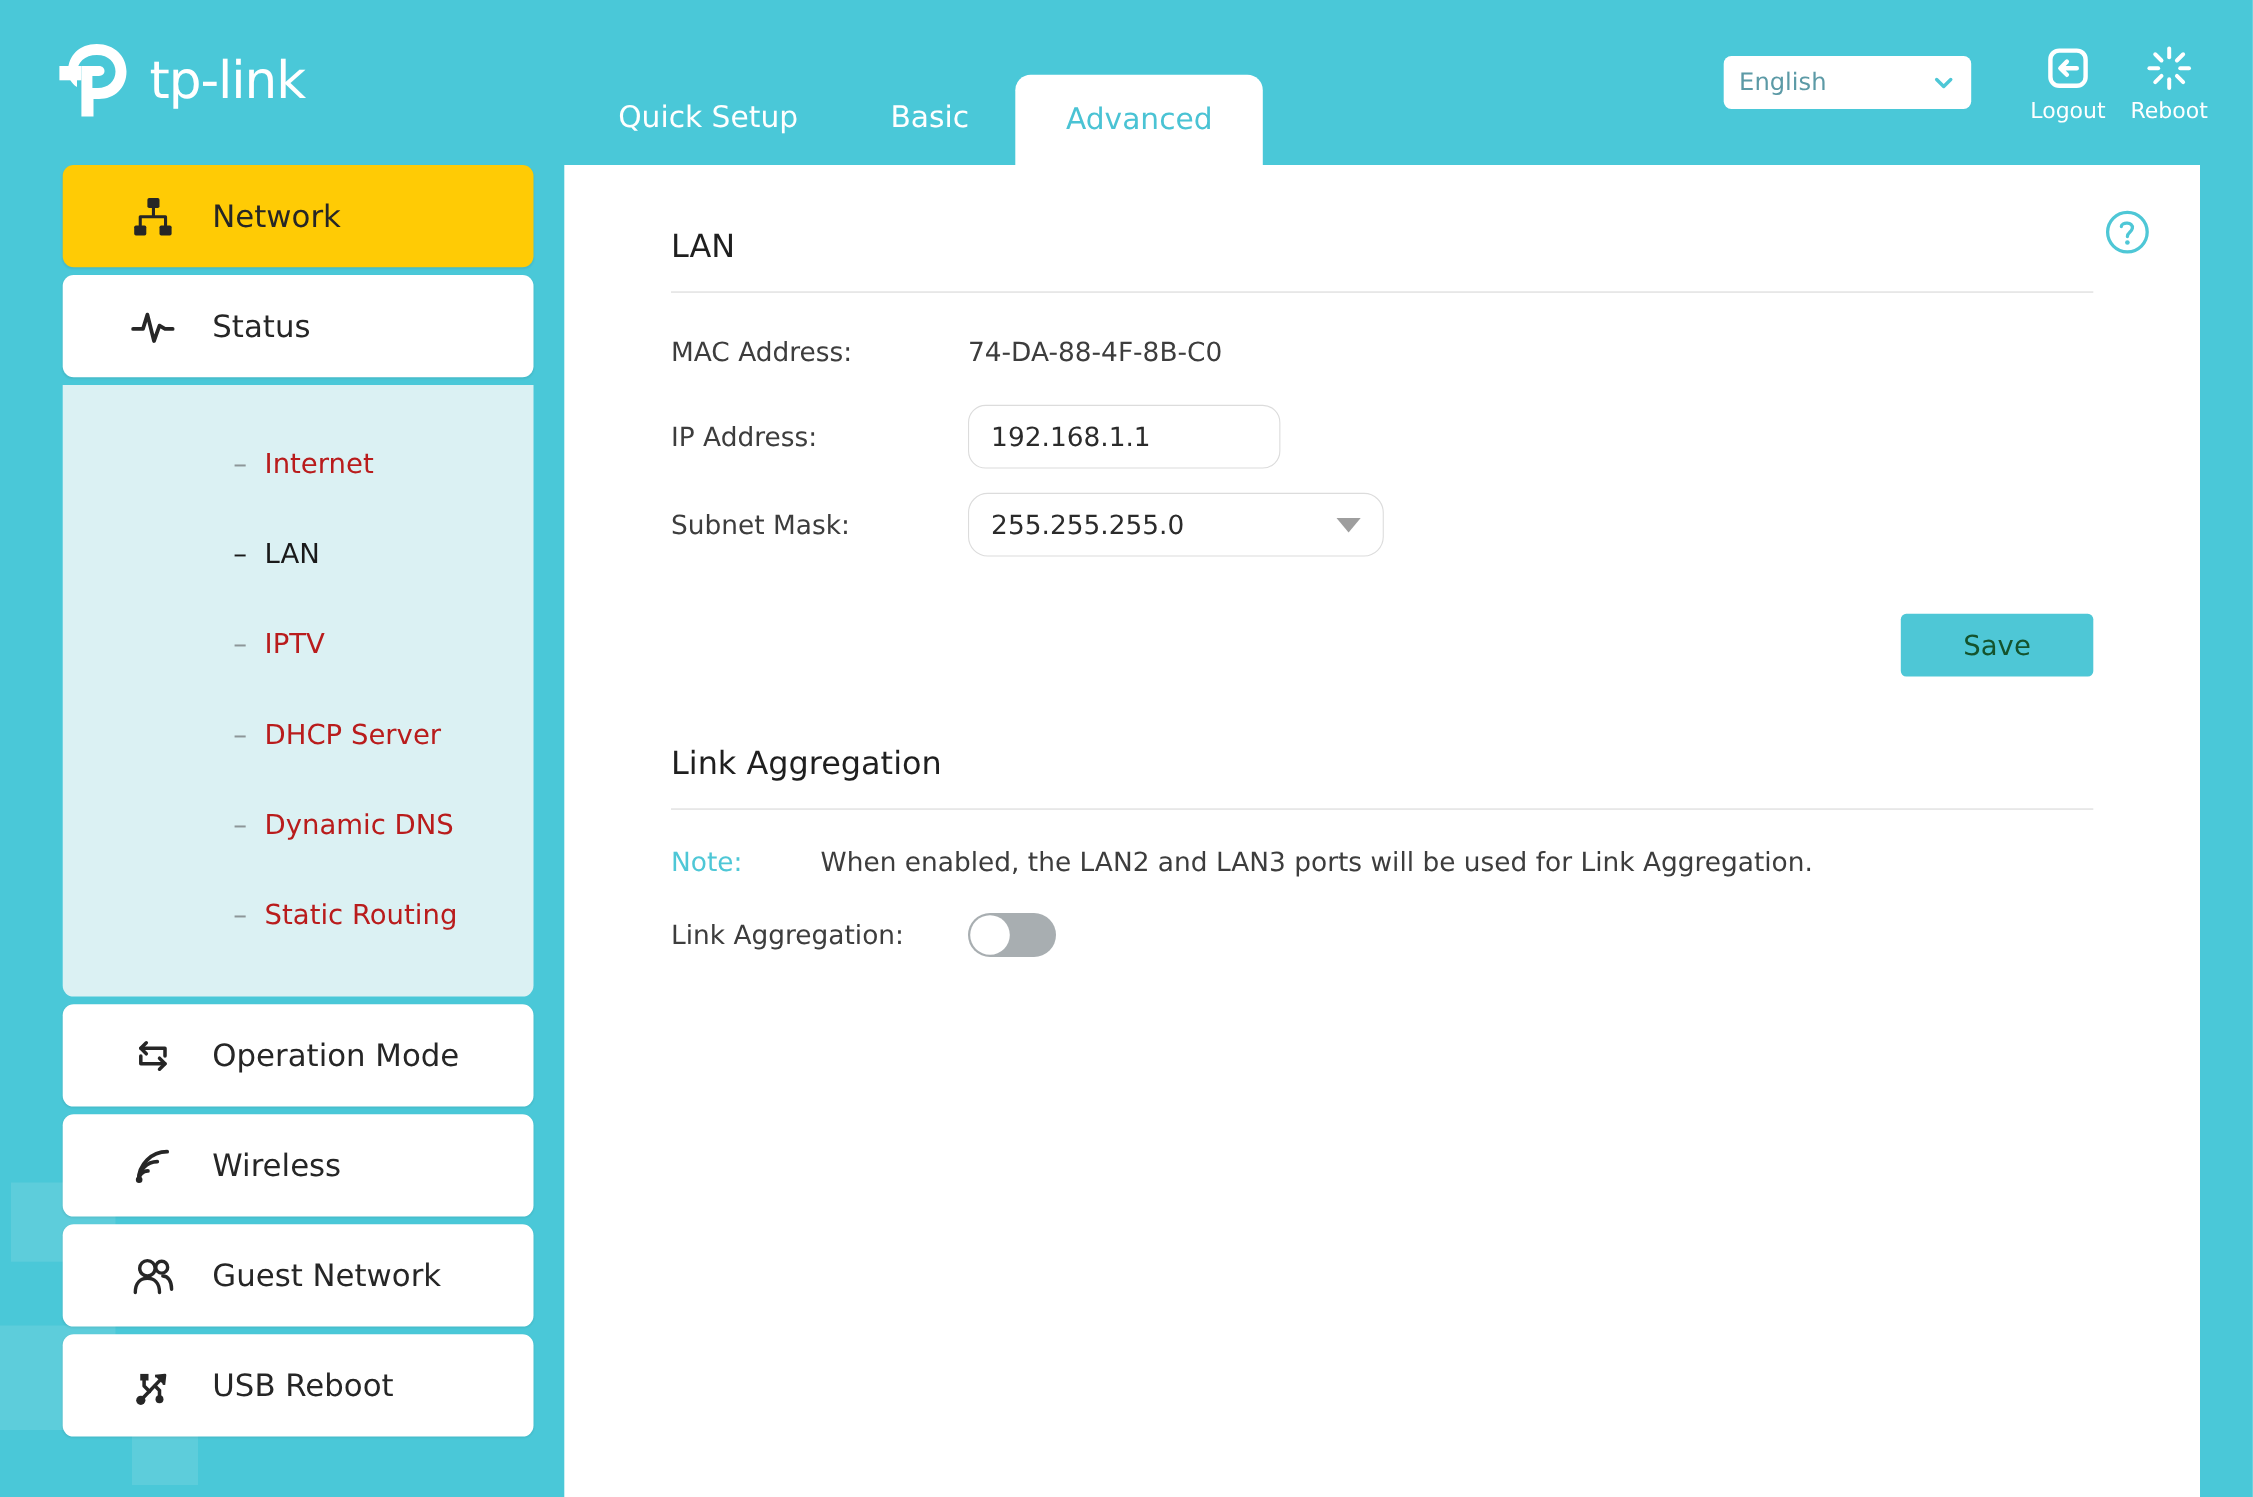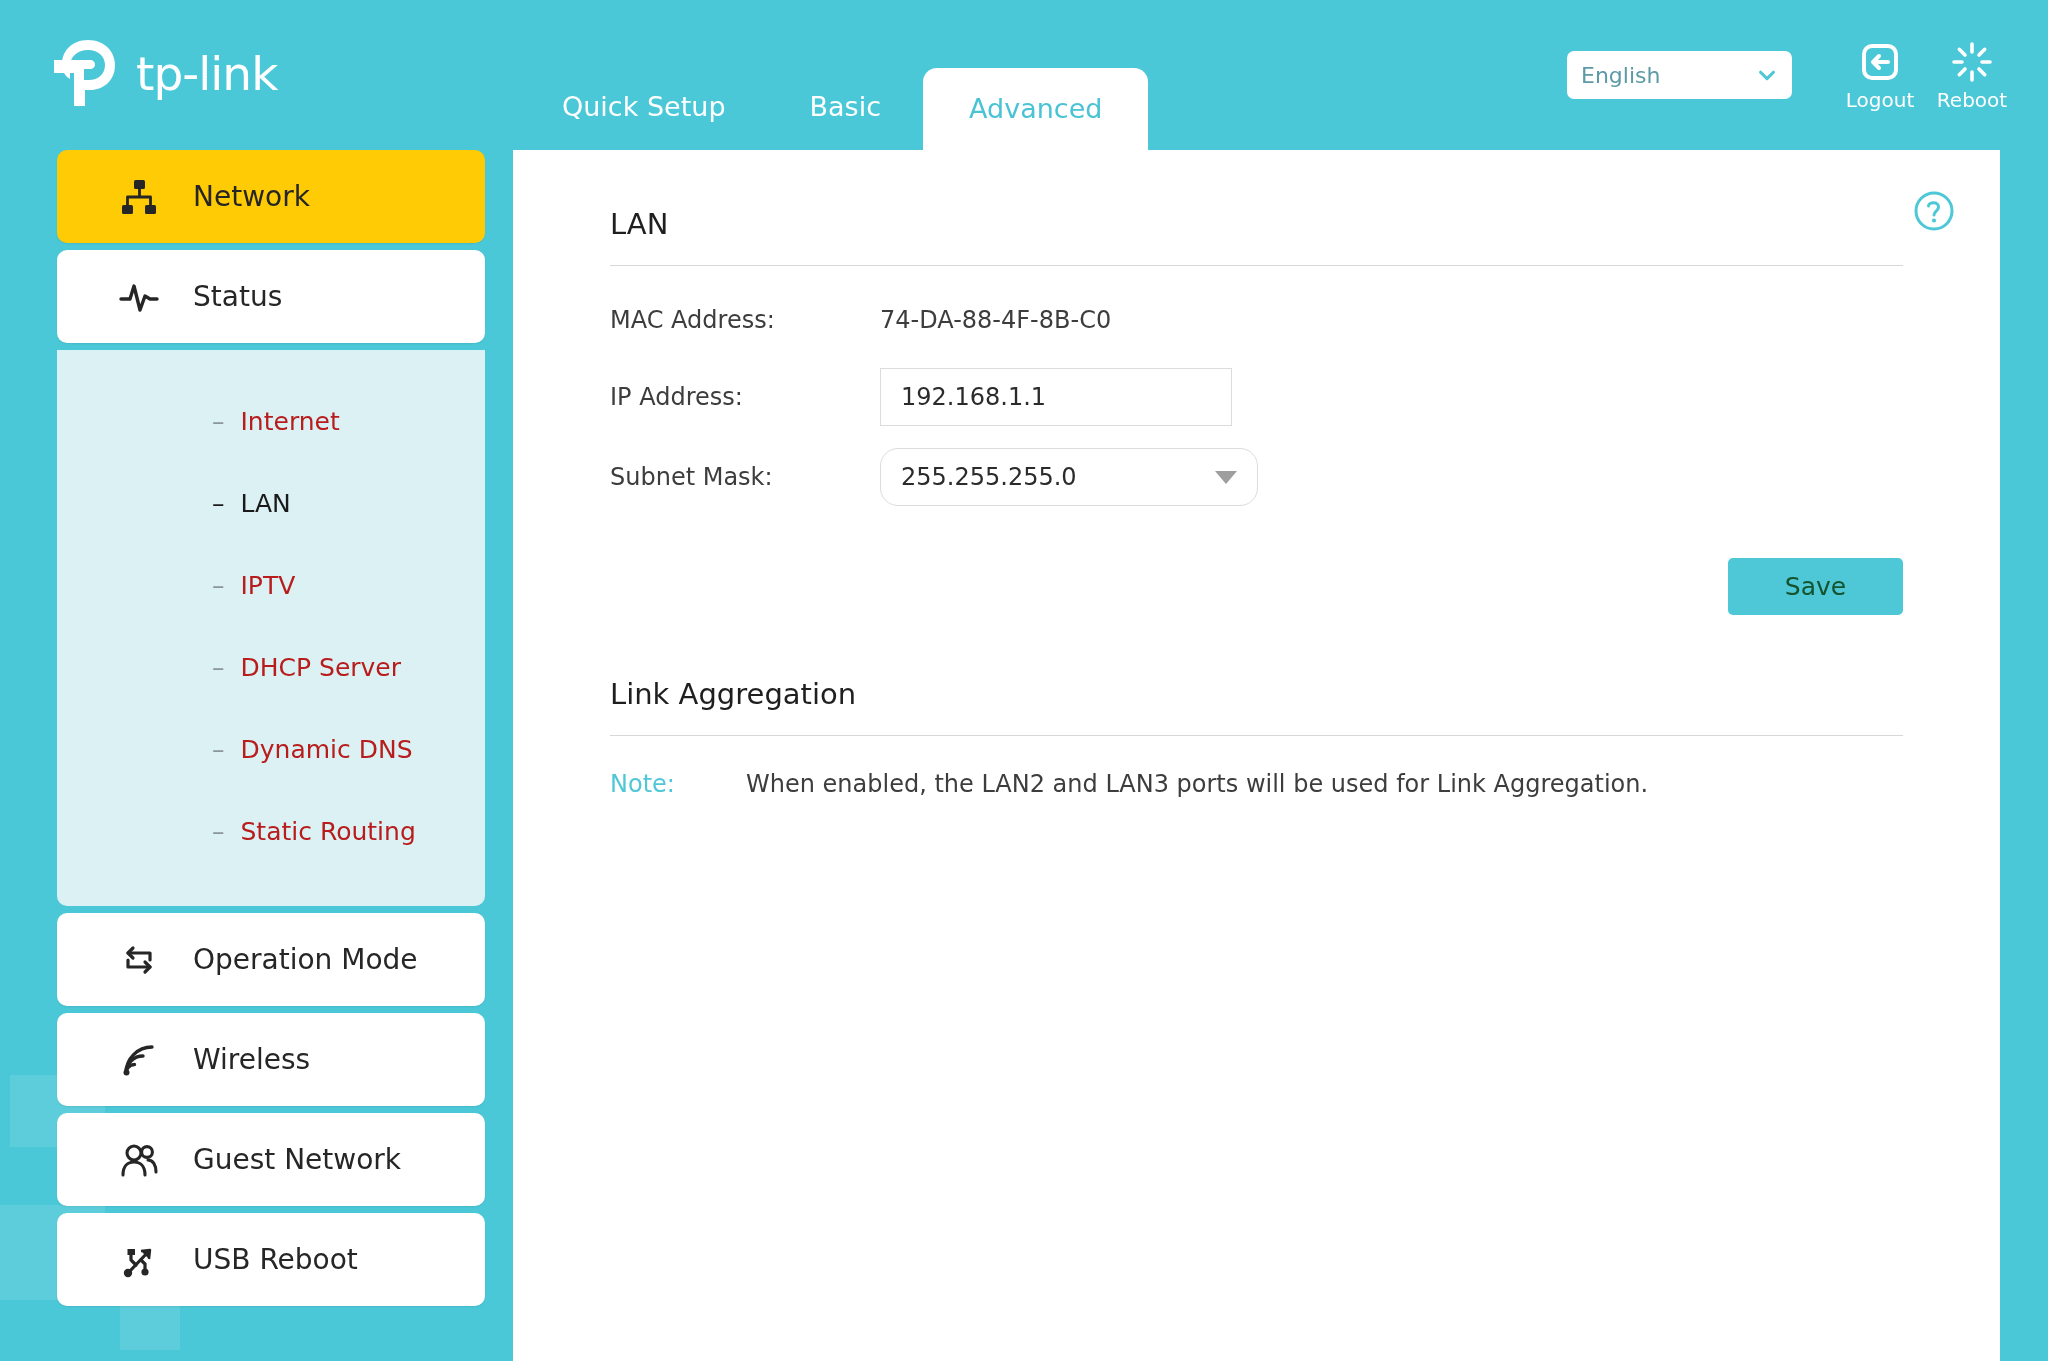--- a/index.html
+++ b/index.html
@@ -195,23 +195,23 @@
     flex: none;
     line-height: 1;
   }
   .form-static {
     font-size: 24px;
     color: #3d3d3d;
     line-height: 1;
   }
 
   .text-input {
-    width: 352px; height: 58px;
+    width: 284px; height: 58px;
     border: 1px solid #dcdcdc;
-    border-radius: 0;
+    border-radius: 16px;
     background: #fff;
     font-family: "DejaVu Sans", "Liberation Sans", sans-serif;
     font-size: 24px;
     color: #2b2b2b;
     padding: 0 20px;
     outline: none;
   }
 
   .select-box {
     position: relative;
@@ -472,15 +472,21 @@
 
   <div class="section section-agg">
     <div class="section-title">Link Aggregation</div>
     <div class="divider"></div>
 
     <div class="note-row">
       <span class="note-key">Note:</span>
       <span class="note-text">When enabled, the LAN2 and LAN3 ports will be used for Link Aggregation.</span>
     </div>
 
+    <div class="form-row">
+      <div class="form-label">Link Aggregation:</div>
+      <div class="toggle">
+        <div class="knob"></div>
+      </div>
+    </div>
   </div>
 
 </div>
 
 </body></html>

